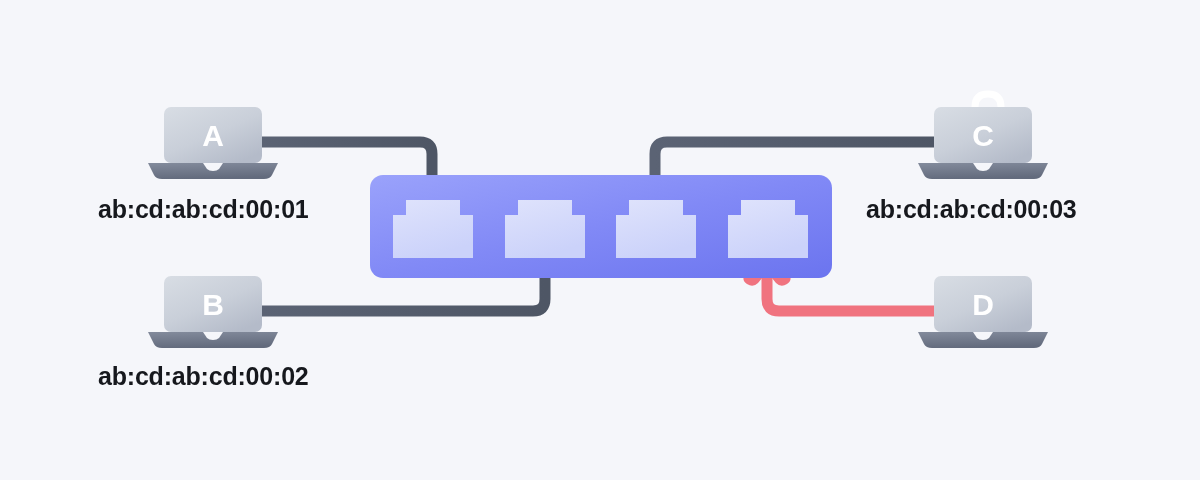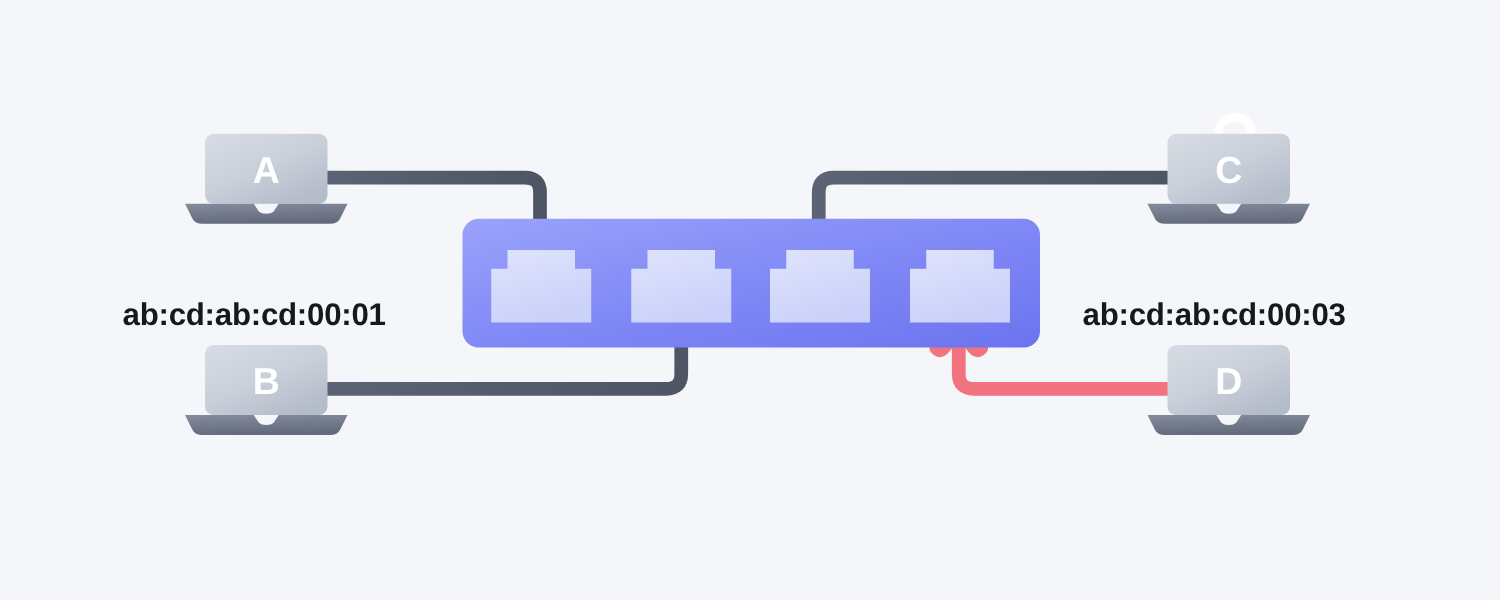--- a/index.html
+++ b/index.html
@@ -24,21 +24,20 @@
     top: 0;
   }
   .mac-label {
     position: absolute;
     font-family: "Liberation Sans", sans-serif;
     font-size: 25px;
     font-weight: 700;
     color: #16181d;
     letter-spacing: -0.2px;
     white-space: nowrap;
-    margin-top: 43px;
   }
   #label-a { left: 98px;  top: 195px; }
   #label-b { left: 98px;  top: 362px; }
   #label-c { left: 866px; top: 195px; text-align: right; }
   #label-d { left: 866px; top: 362px; }
   .host-letter {
     font-family: "Liberation Sans", sans-serif;
     font-size: 30px;
     font-weight: 700;
     fill: #ffffff;
@@ -120,15 +119,16 @@
 
     <g>
       <rect x="934" y="276" width="98" height="56" rx="7" ry="7" fill="url(#gradLid)"></rect>
       <path d="M 918 332 H 1048 L 1042 344 Q 1040 348 1034 348 H 932 Q 926 348 924 344 Z" fill="url(#gradBase)"></path>
       <path d="M 973 332 H 993 L 989 338 Q 987 340 983 340 Q 979 340 977 338 Z" fill="#f5f6fa"></path>
       <text x="983" y="315" text-anchor="middle" class="host-letter">D</text>
     </g>
   </svg>
 
   <div class="mac-label" id="label-a">ab:cd:ab:cd:00:01</div>
+  <div class="mac-label" id="label-b">ab:cd:ab:cd:00:02</div>
   <div class="mac-label" id="label-c">ab:cd:ab:cd:00:03</div>
 
 </div>
 
 </body></html>

